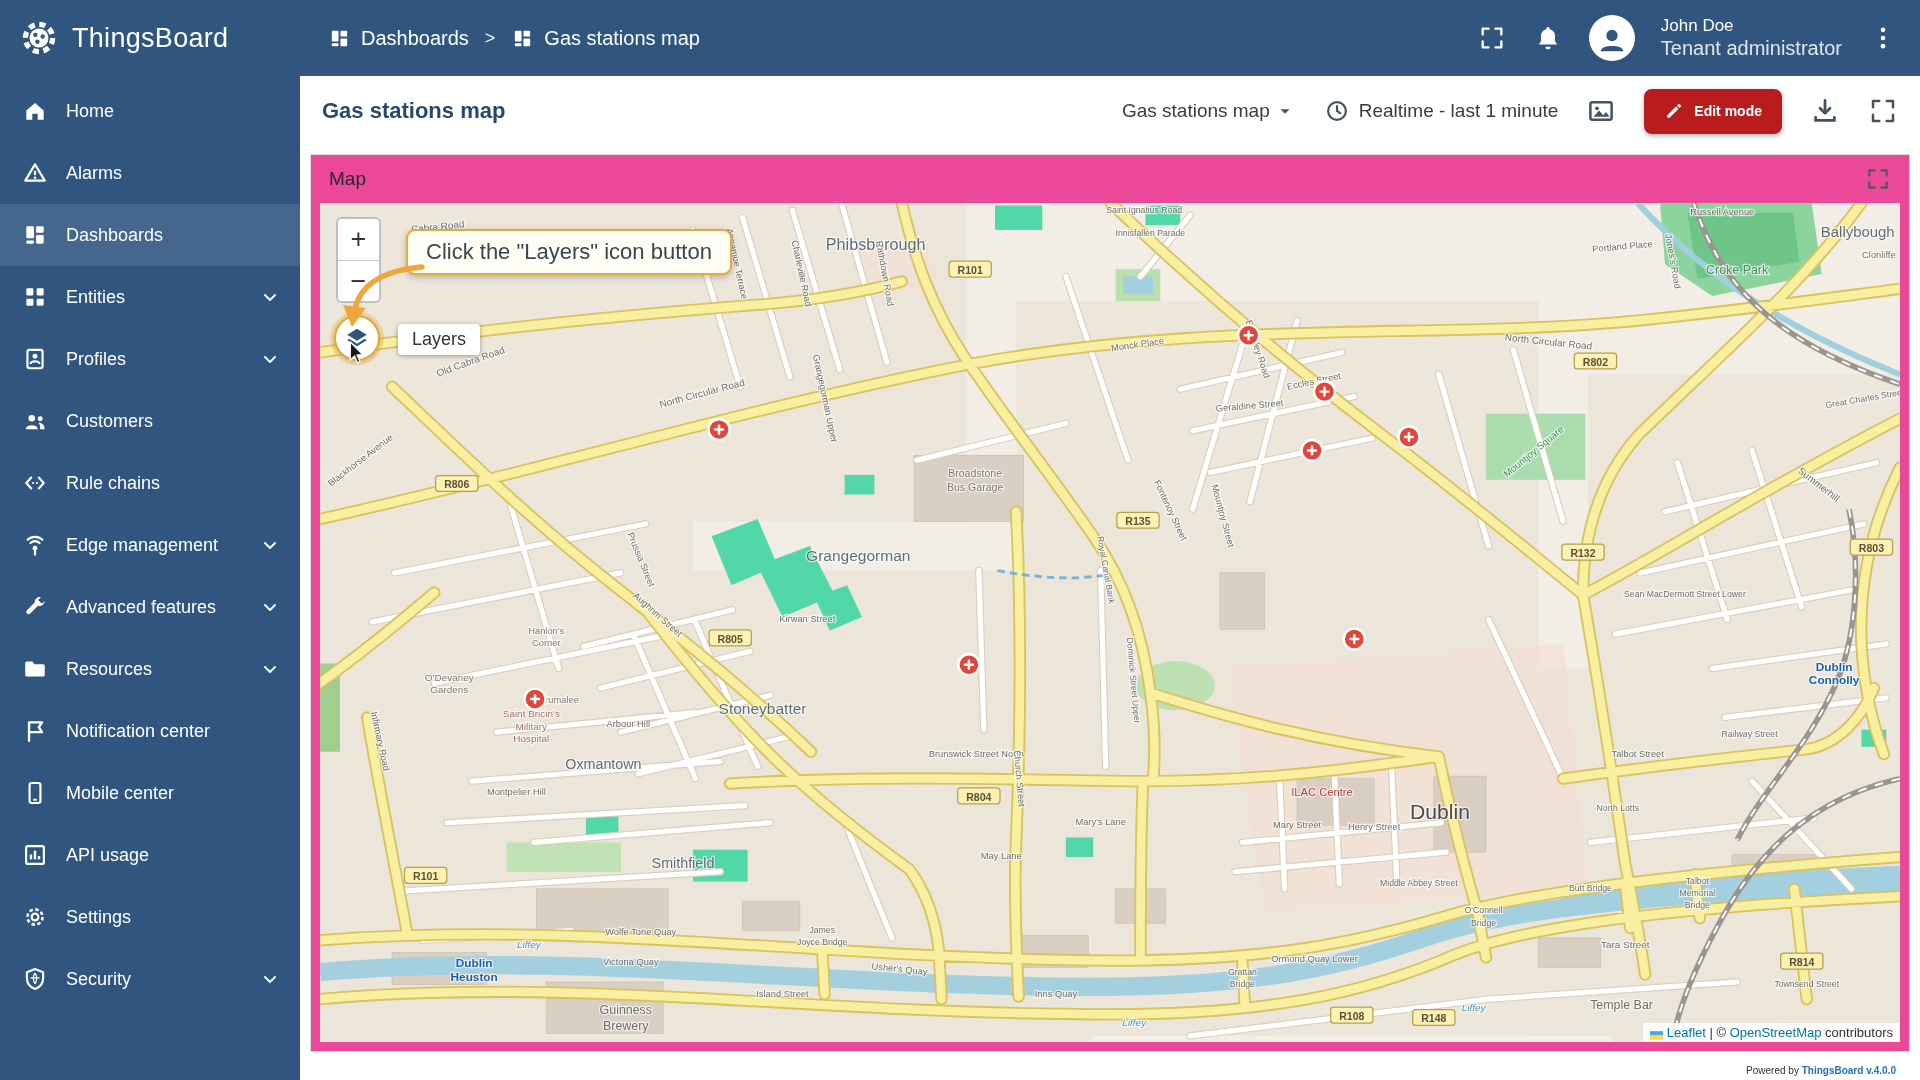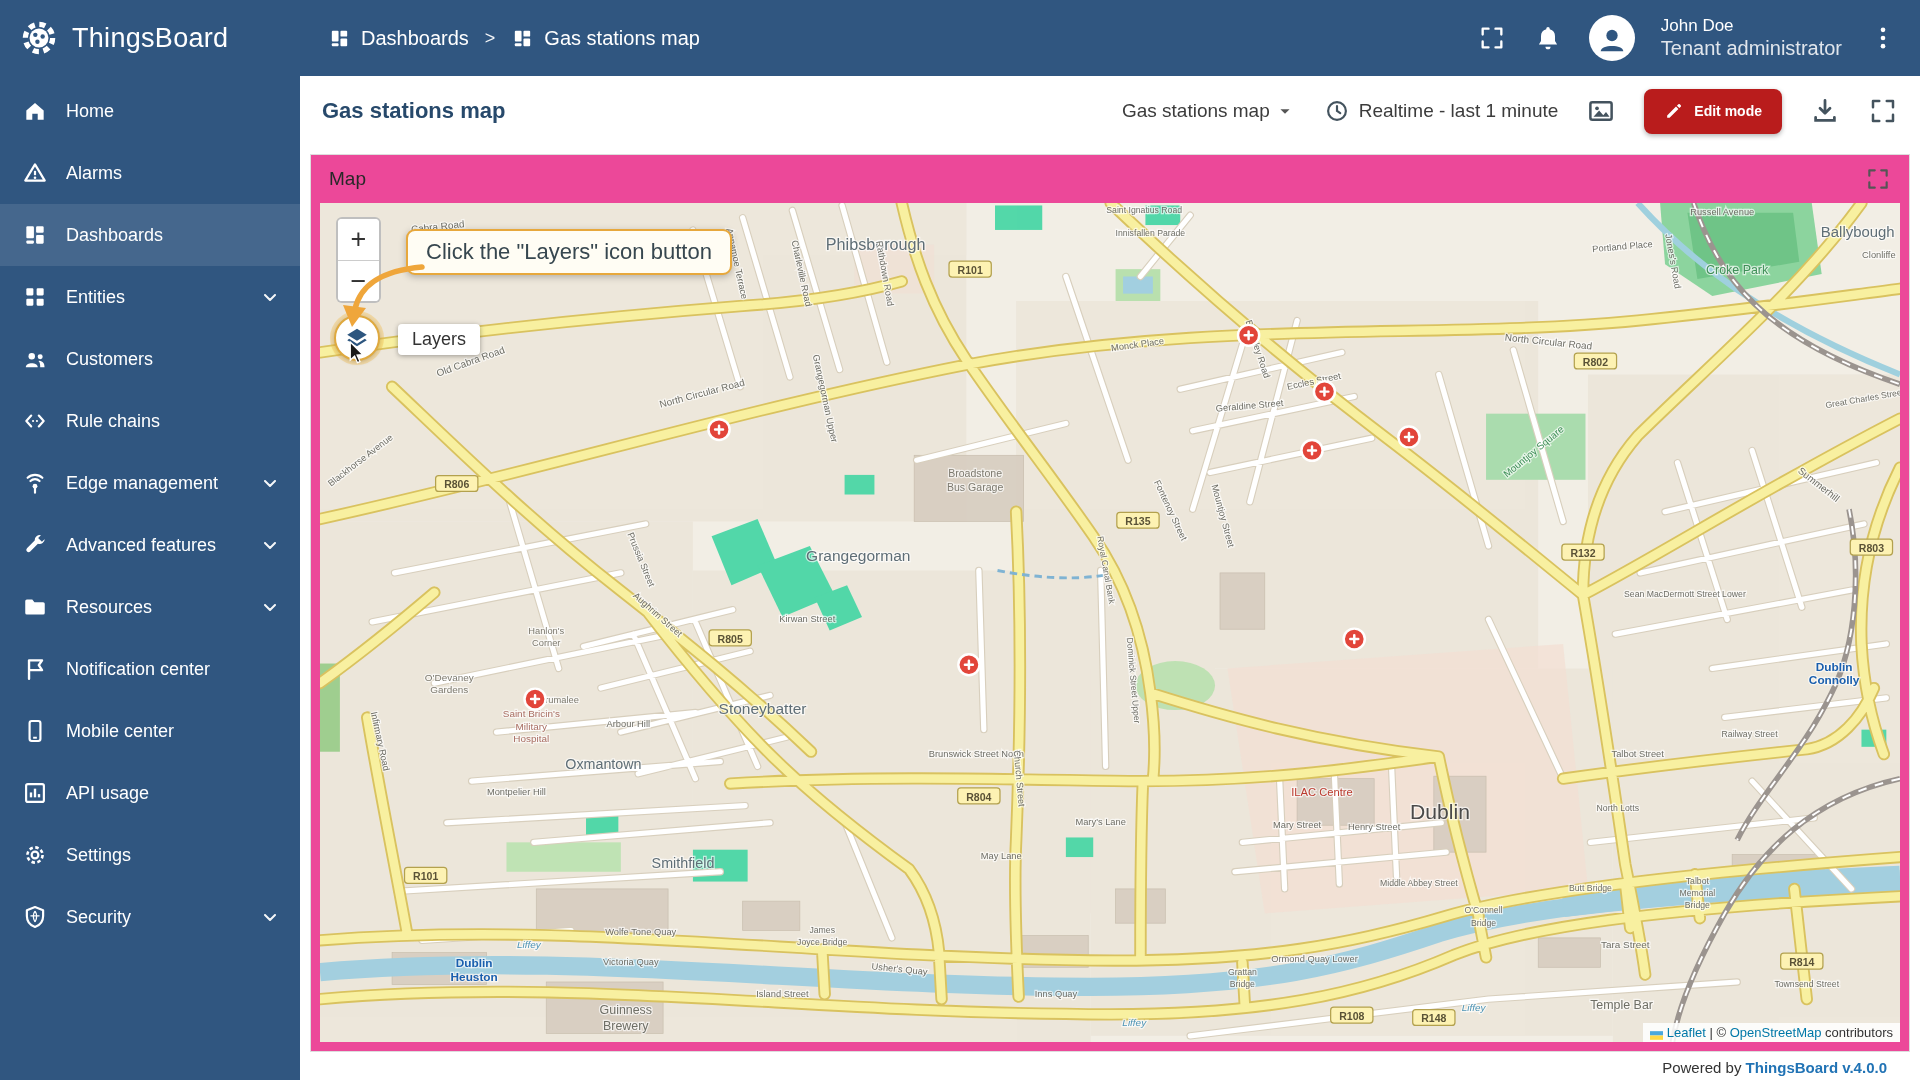--- a/index.html
+++ b/index.html
@@ -82,21 +82,21 @@
     border-radius:9px; padding:8px 18px; font-size:22px; color:#37474f; z-index:7;
     box-shadow:0 2px 7px rgba(0,0,0,.25); white-space:nowrap; }
   .tut-arrow { position:absolute; left:16px; top:56px; width:95px; height:80px; z-index:7; pointer-events:none; }
   .cursor-icon { position:absolute; left:28px; top:138px; width:24px; height:26px; z-index:8; pointer-events:none; }
 
   .attribution { position:absolute; right:0; bottom:0; background:rgba(255,255,255,.85);
     font-size:13px; padding:2px 7px; color:#333; z-index:5; display:flex; align-items:flex-end; gap:4px; }
   .attribution a { color:#0078a8; text-decoration:none; cursor:pointer; }
   .attr-flag { width:13px; height:9px; display:inline-block; }
 
-  .powered { position:absolute; right:33px; bottom:4px; font-size:15px; color:#333; }
+  .powered { position:absolute; right:24px; bottom:4px; font-size:10px; color:#333; }
   .powered b { color:#2173b5; cursor:pointer; }
 
   svg text { font-family:"Liberation Sans","DejaVu Sans",sans-serif; }
 </style>
 </head>
 <body>
 
 <header class="topbar">
   <div class="logo">
     <svg viewBox="0 0 40 40">
@@ -195,20 +195,33 @@
       <div class="side-item">
         <span class="s-icon">
           <svg viewBox="0 0 24 24">
             <rect x="4" y="4" width="6.5" height="6.5" rx="1" fill="currentColor"></rect>
             <rect x="13.5" y="4" width="6.5" height="6.5" rx="1" fill="currentColor"></rect>
             <rect x="4" y="13.5" width="6.5" height="6.5" rx="1" fill="currentColor"></rect>
             <rect x="13.5" y="13.5" width="6.5" height="6.5" rx="1" fill="currentColor"></rect>
           </svg>
         </span>
         <span class="s-label">Entities</span>
+        <span class="chev"><svg viewBox="0 0 24 24">
+            <path d="M7 10 L12 15 L17 10" fill="none" stroke="currentColor" stroke-width="2" stroke-linecap="round" stroke-linejoin="round"></path>
+          </svg></span>
+      </div>
+      <div class="side-item">
+        <span class="s-icon">
+          <svg viewBox="0 0 24 24">
+            <rect x="5" y="3.5" width="14" height="17" rx="2" fill="none" stroke="currentColor" stroke-width="2"></rect>
+            <circle cx="12" cy="9.5" r="2.3" fill="currentColor"></circle>
+            <path d="M8 16.5 C8 13.5 16 13.5 16 16.5" fill="none" stroke="currentColor" stroke-width="2"></path>
+          </svg>
+        </span>
+        <span class="s-label">Profiles</span>
         <span class="chev"><svg viewBox="0 0 24 24">
             <path d="M7 10 L12 15 L17 10" fill="none" stroke="currentColor" stroke-width="2" stroke-linecap="round" stroke-linejoin="round"></path>
           </svg></span>
       </div>
       <div class="side-item">
         <span class="s-icon">
           <svg viewBox="0 0 24 24">
             <circle cx="9" cy="9.5" r="3" fill="currentColor"></circle>
             <path d="M3.5 19.5 C3.5 14.8 14.5 14.8 14.5 19.5 Z" fill="currentColor"></path>
             <circle cx="16.8" cy="10" r="2.3" fill="currentColor"></circle>

